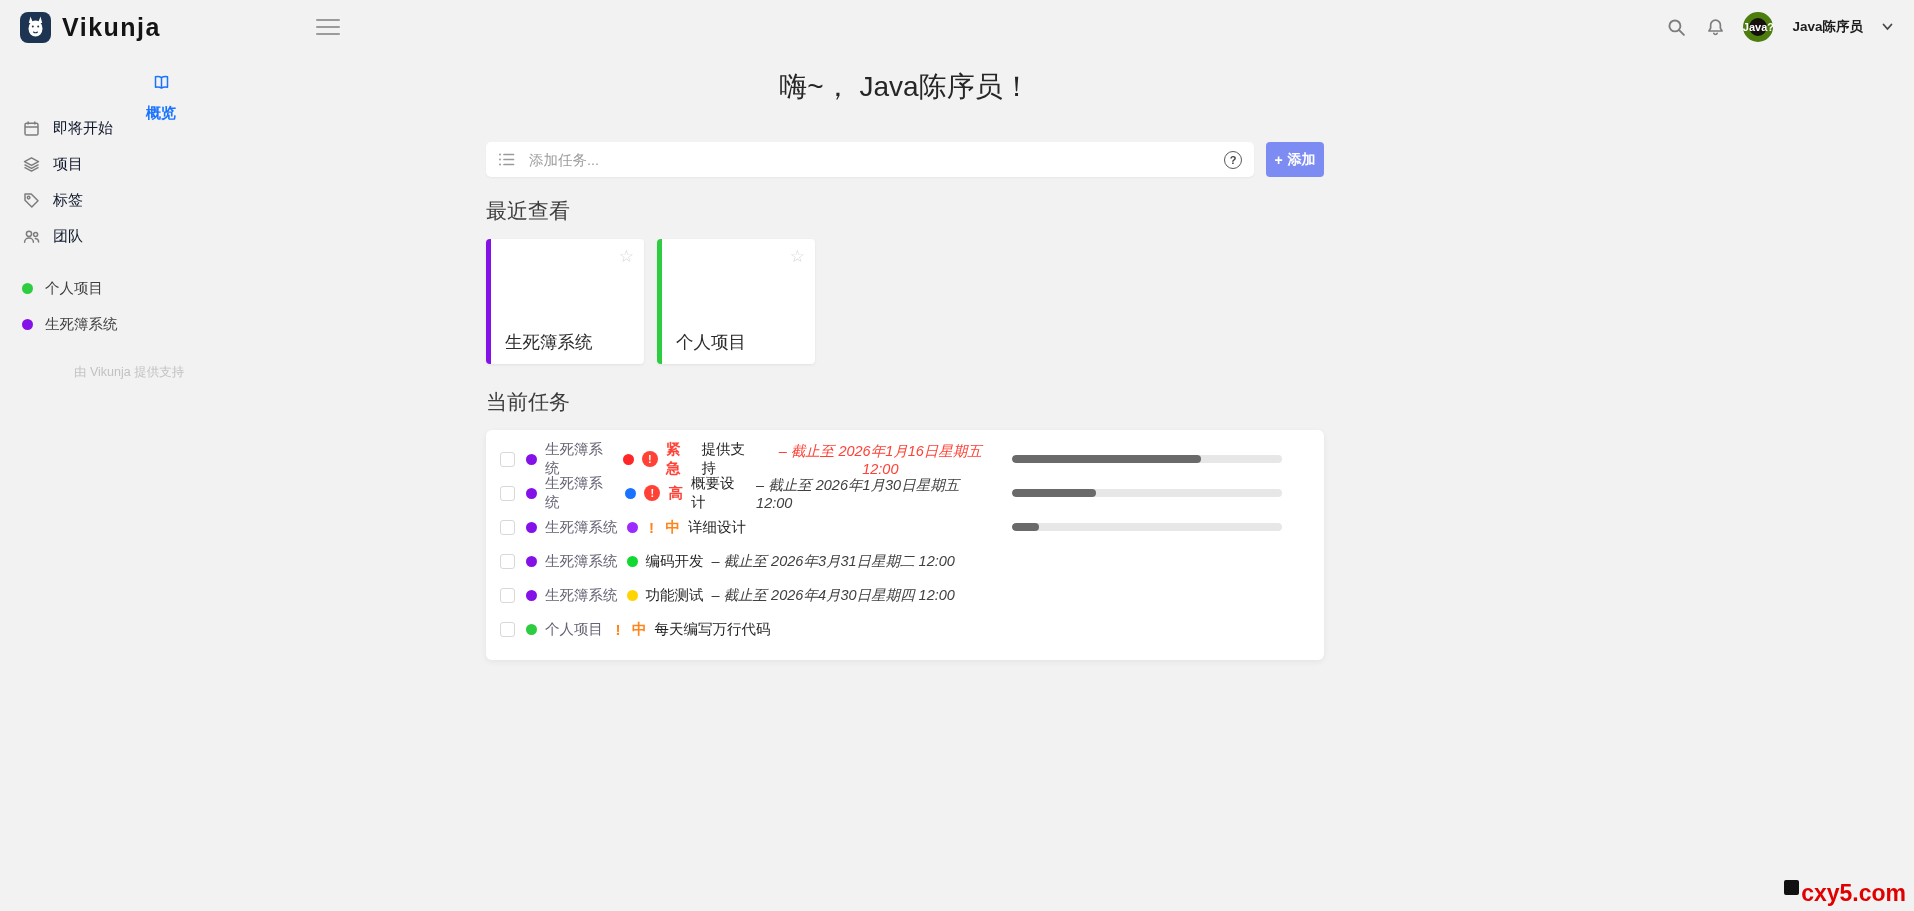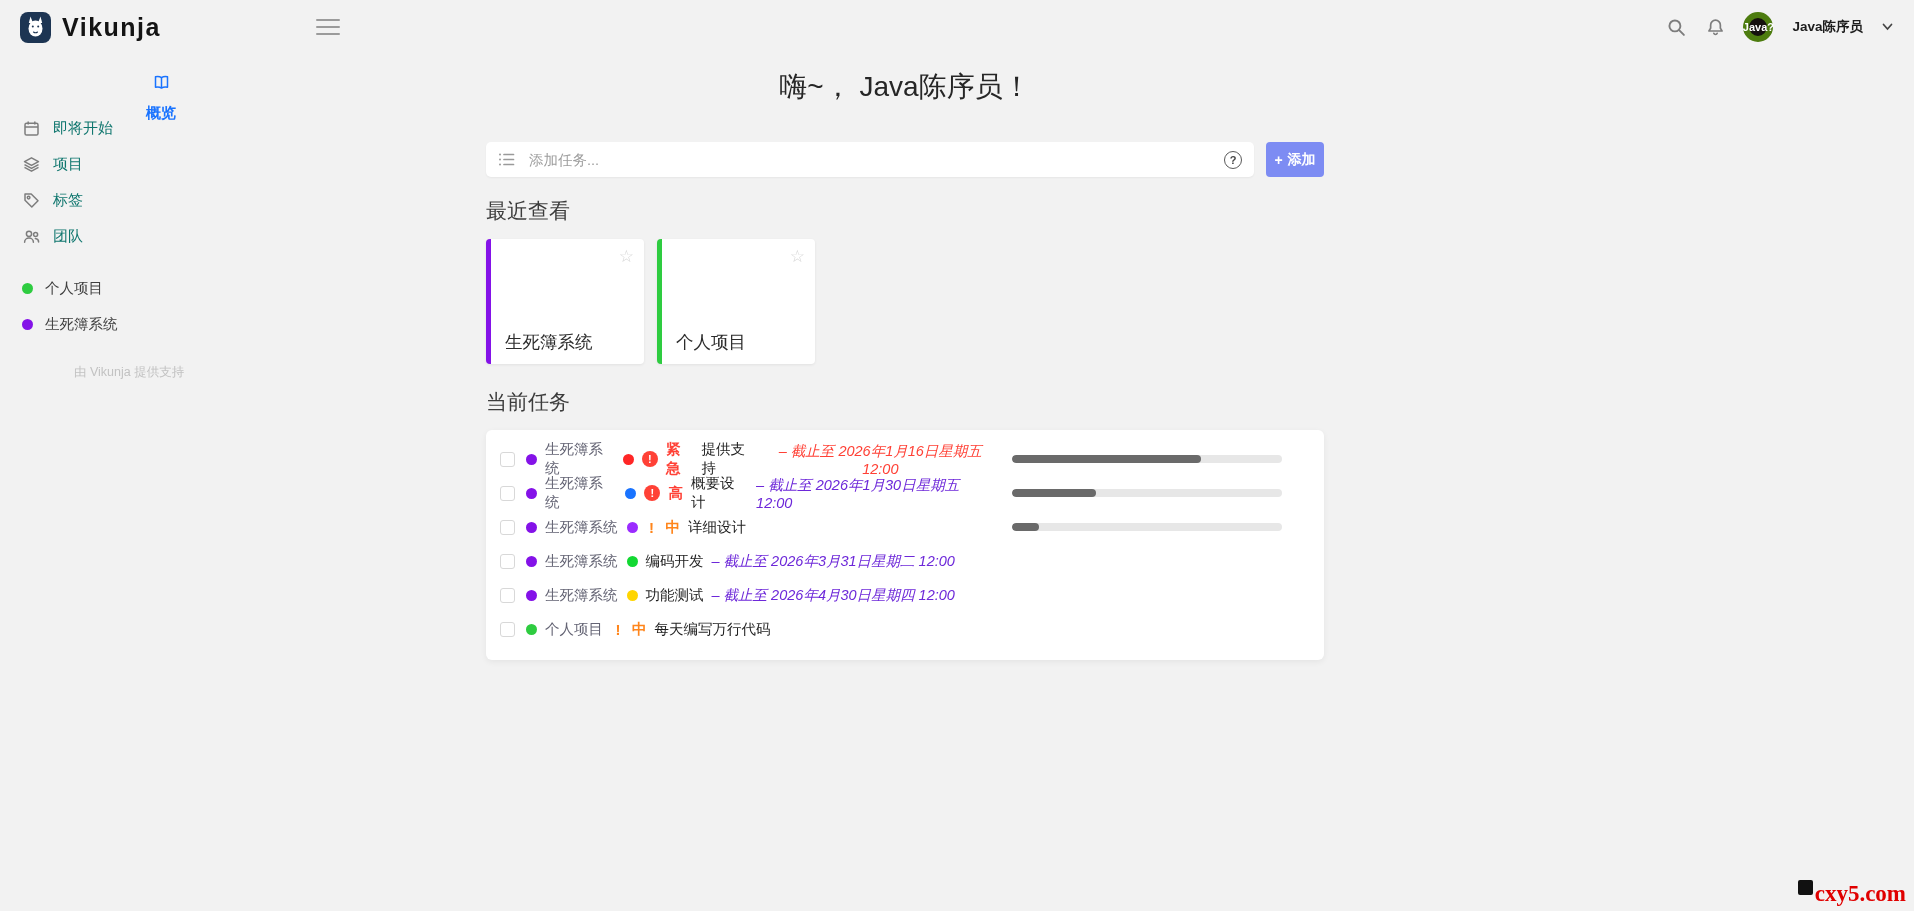--- a/index.html
+++ b/index.html
@@ -15,21 +15,21 @@
   .logo-group { display:flex; align-items:center; gap:11px; cursor:pointer; }
   .wordmark { font-size:25px; font-weight:700; letter-spacing:1.5px; color:#141414; }
   .hamburger { margin-left:108px; width:24px; cursor:pointer; }
   .hamburger div { height:2.4px; background:#9b9b9b; border-radius:2px; margin:4.6px 0; }
   .top-right { margin-left:auto; display:flex; align-items:center; gap:17px; }
   .icon-btn { width:22px; height:22px; display:flex; align-items:center; justify-content:center; cursor:pointer; color:#7d7d7d; }
   .avatar { width:30px; height:30px; border-radius:50%; background:#15100e; color:#fff; display:flex; align-items:center; justify-content:center; font-size:11px; font-weight:700; border:6px solid #4d7c0f; cursor:pointer; }
   .username { font-size:13.5px; font-weight:700; color:#1c1c1c; margin-left:2px; cursor:pointer; }
   
   .sidebar { position:absolute; top:54px; left:0; width:300px; padding:20px 0 0 22px; }
-  .side-item { display:flex; align-items:center; gap:13px; height:36px; font-size:15px; color:#0f766e; cursor:pointer; }
+  .side-item { display:flex; align-items:center; gap:13px; height:36px; font-size:15px; color:#0f172a; cursor:pointer; }
   .side-item .ic { width:18px; height:18px; color:#7d7d7d; display:flex; align-items:center; justify-content:center; }
   .side-item.active { font-weight:700; }
   .side-item.active .ic { color:inherit; }
   .side-projects { margin-top:16px; }
   .side-proj { display:flex; align-items:center; gap:12px; height:36px; font-size:14.5px; color:#3f3f3f; cursor:pointer; }
   .pdot { width:11px; height:11px; border-radius:50%; flex:none; }
   .side-footer { margin-top:22px; padding-left:52px; font-size:12.5px; color:#c2c2c2; }
   
   .main { position:absolute; top:54px; left:486px; width:838px; }
   .greeting { text-align:center; font-size:28px; font-weight:400; color:#262626; margin:14px 0 36px; }
@@ -51,26 +51,26 @@
   .task-row { display:flex; align-items:center; height:34px; gap:8px; font-size:14.5px; }
   .checkbox { width:15px; height:15px; border:1.5px solid #d8d8d8; border-radius:3px; background:#fff; flex:none; margin-right:3px; cursor:pointer; }
   .dot { width:11px; height:11px; border-radius:50%; flex:none; }
   .proj-link { color:#646474; text-decoration:none; cursor:pointer; margin-right:1px; }
   .pi { flex:none; display:flex; align-items:center; justify-content:center; }
   .pi.circle { width:16px; height:16px; border-radius:50%; color:#fff; font-size:11px; font-weight:800; }
   .pi.plain { width:12px; font-size:15px; font-weight:800; }
   .pi::before { content:"!"; }
   .prio-label { font-weight:700; }
   .task-title { color:#1f1f1f; cursor:pointer; }
-  .due { font-style:italic; color:#6d28d9; }
+  .due { font-style:italic; color:#404040; }
   .spacer { flex:1; }
   .progress { width:270px; height:8px; border-radius:4px; background:#e7e7e7; overflow:hidden; flex:none; margin-right:24px; }
   .progress .fill { height:100%; border-radius:4px; width:0; }
   
-  .watermark { position:absolute; right:8px; bottom:4px; display:flex; align-items:center; gap:2px; font-size:23px; font-weight:800; color:#e00000;font-family:Liberation Serif, serif; }
+  .watermark { position:absolute; right:8px; bottom:4px; display:flex; align-items:center; gap:2px; font-size:23px; font-weight:800; color:#e00000; }
   .wm-badge { width:15px; height:15px; background:#111; border-radius:2px; margin-bottom:12px; }
 </style>
 </head>
 <body>
 
 <div class="topbar">
   <div class="logo-group">
     <svg width="31" height="31" viewBox="0 0 31 31">
       <rect width="31" height="31" rx="8" fill="#1d3553"></rect>
       <path d="M10.5 4.5 L13 11 L8.8 11 Z" fill="#fff"></path>

